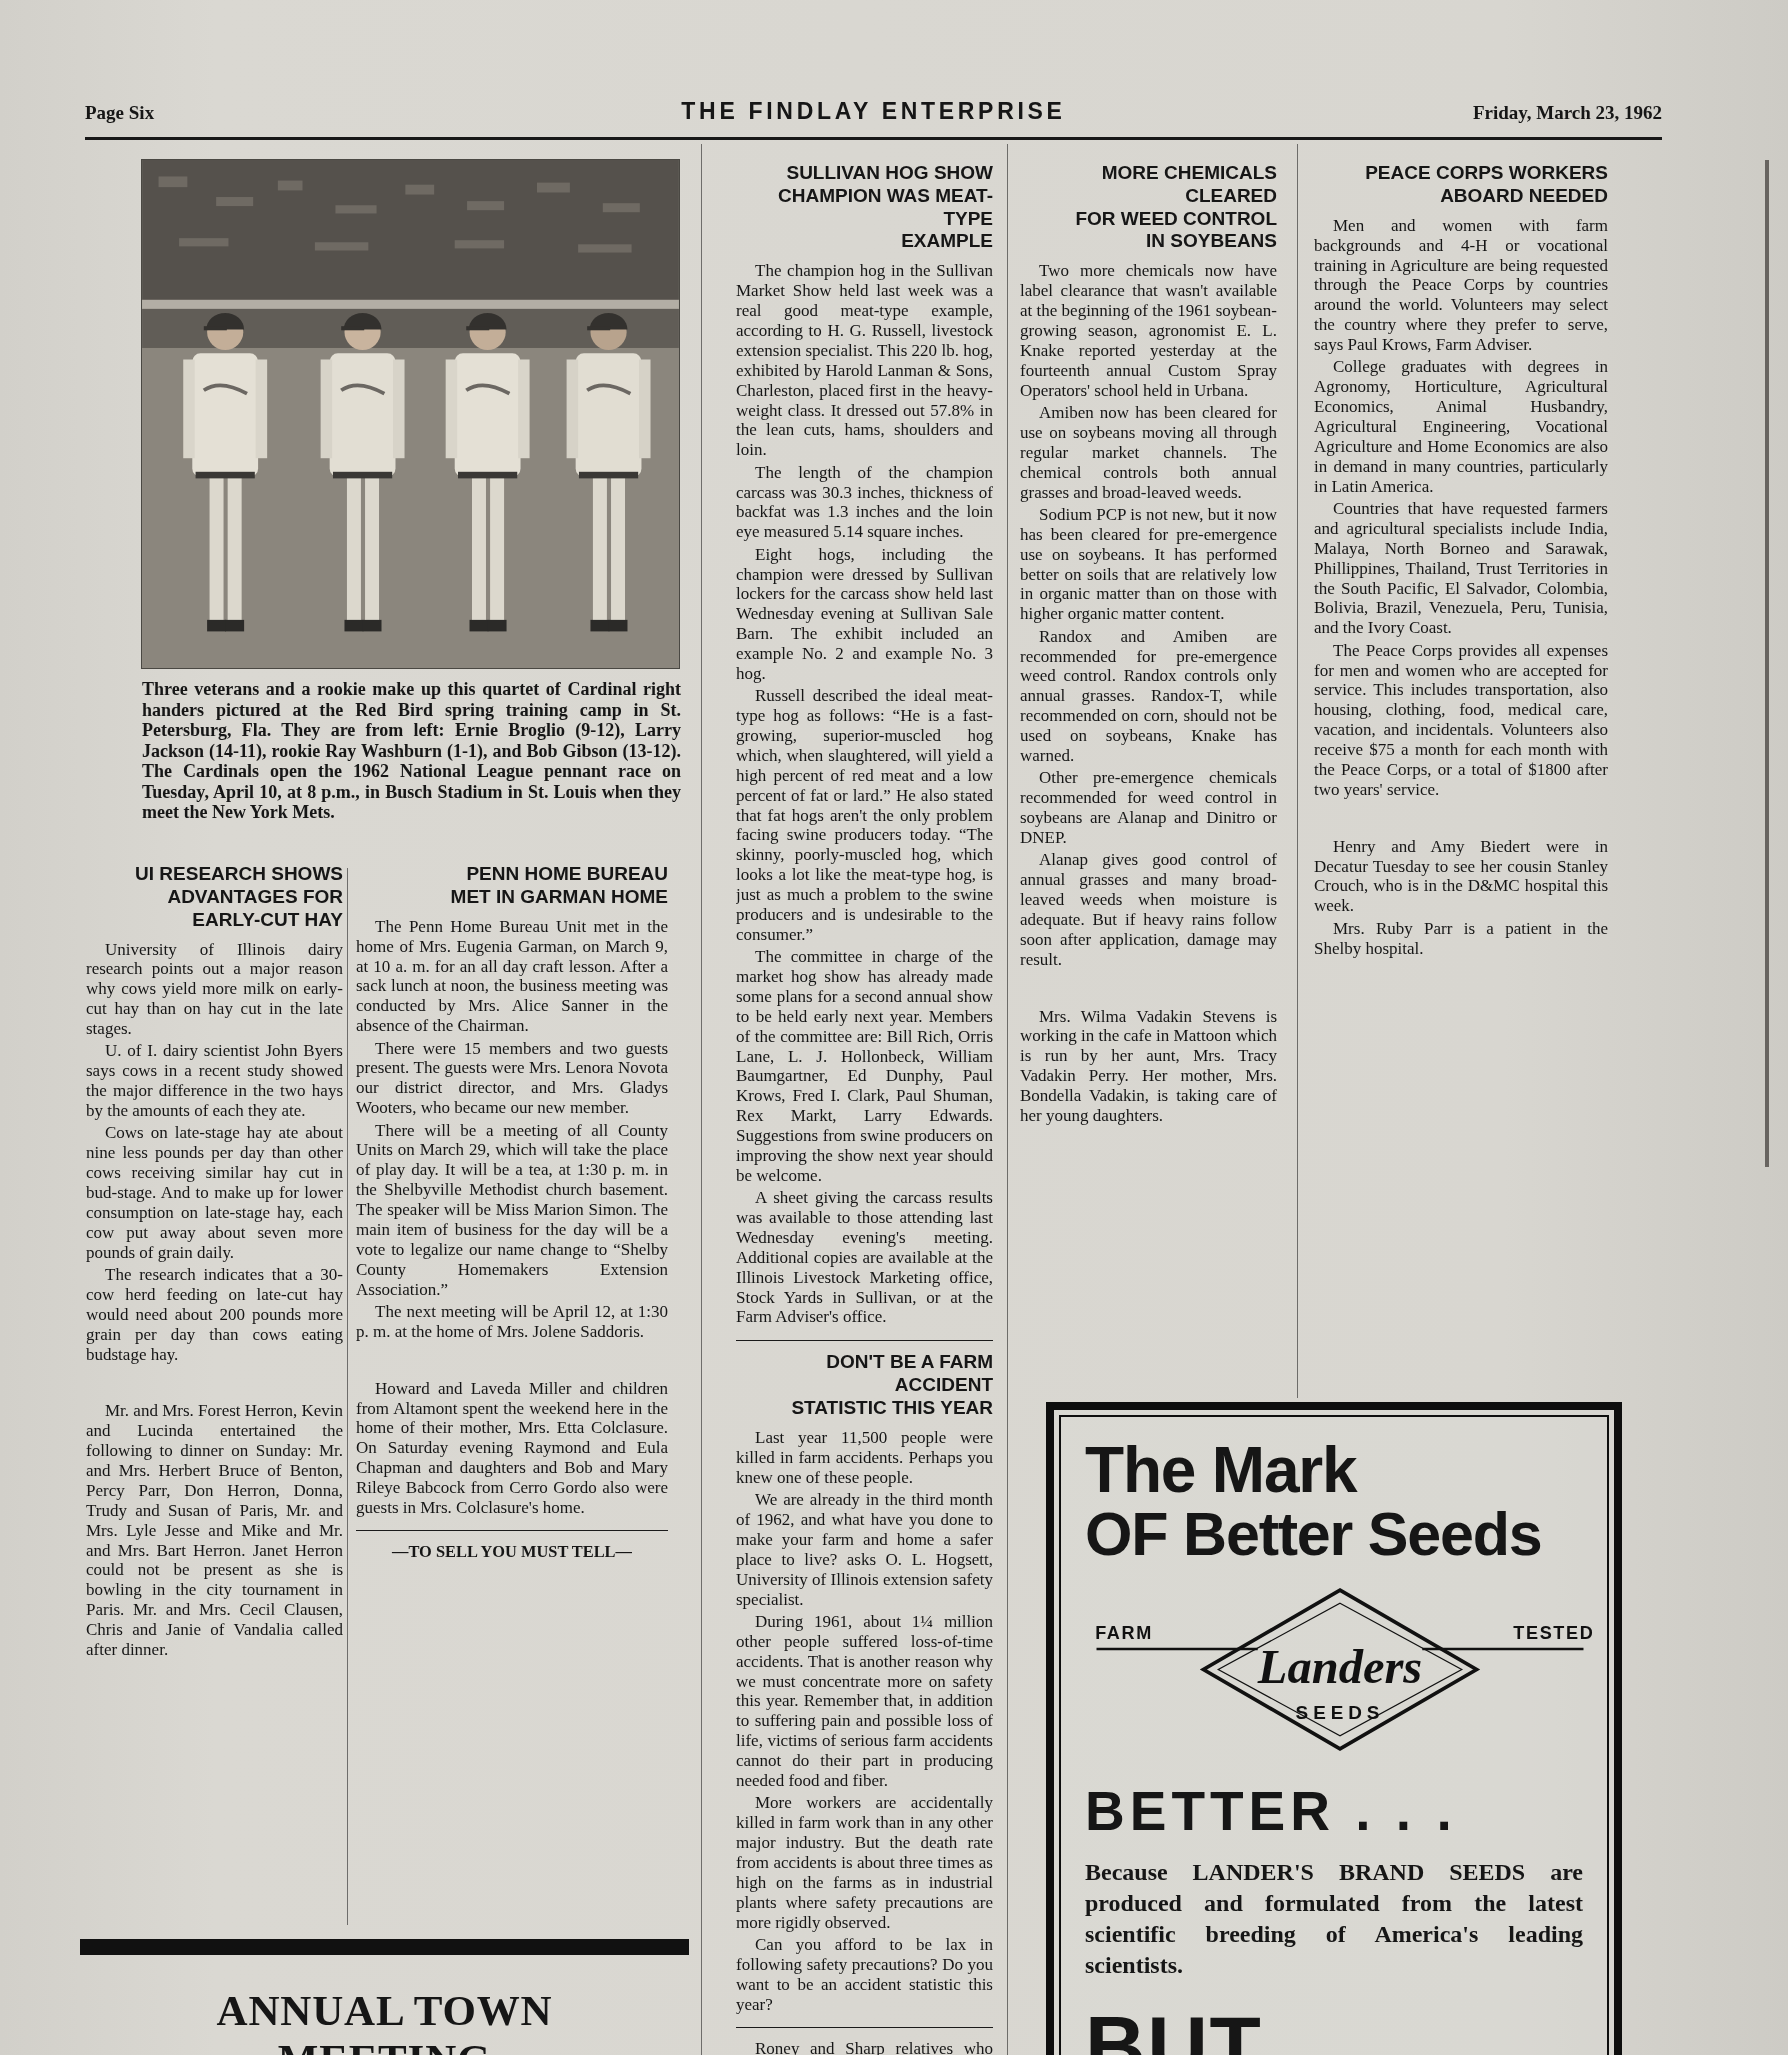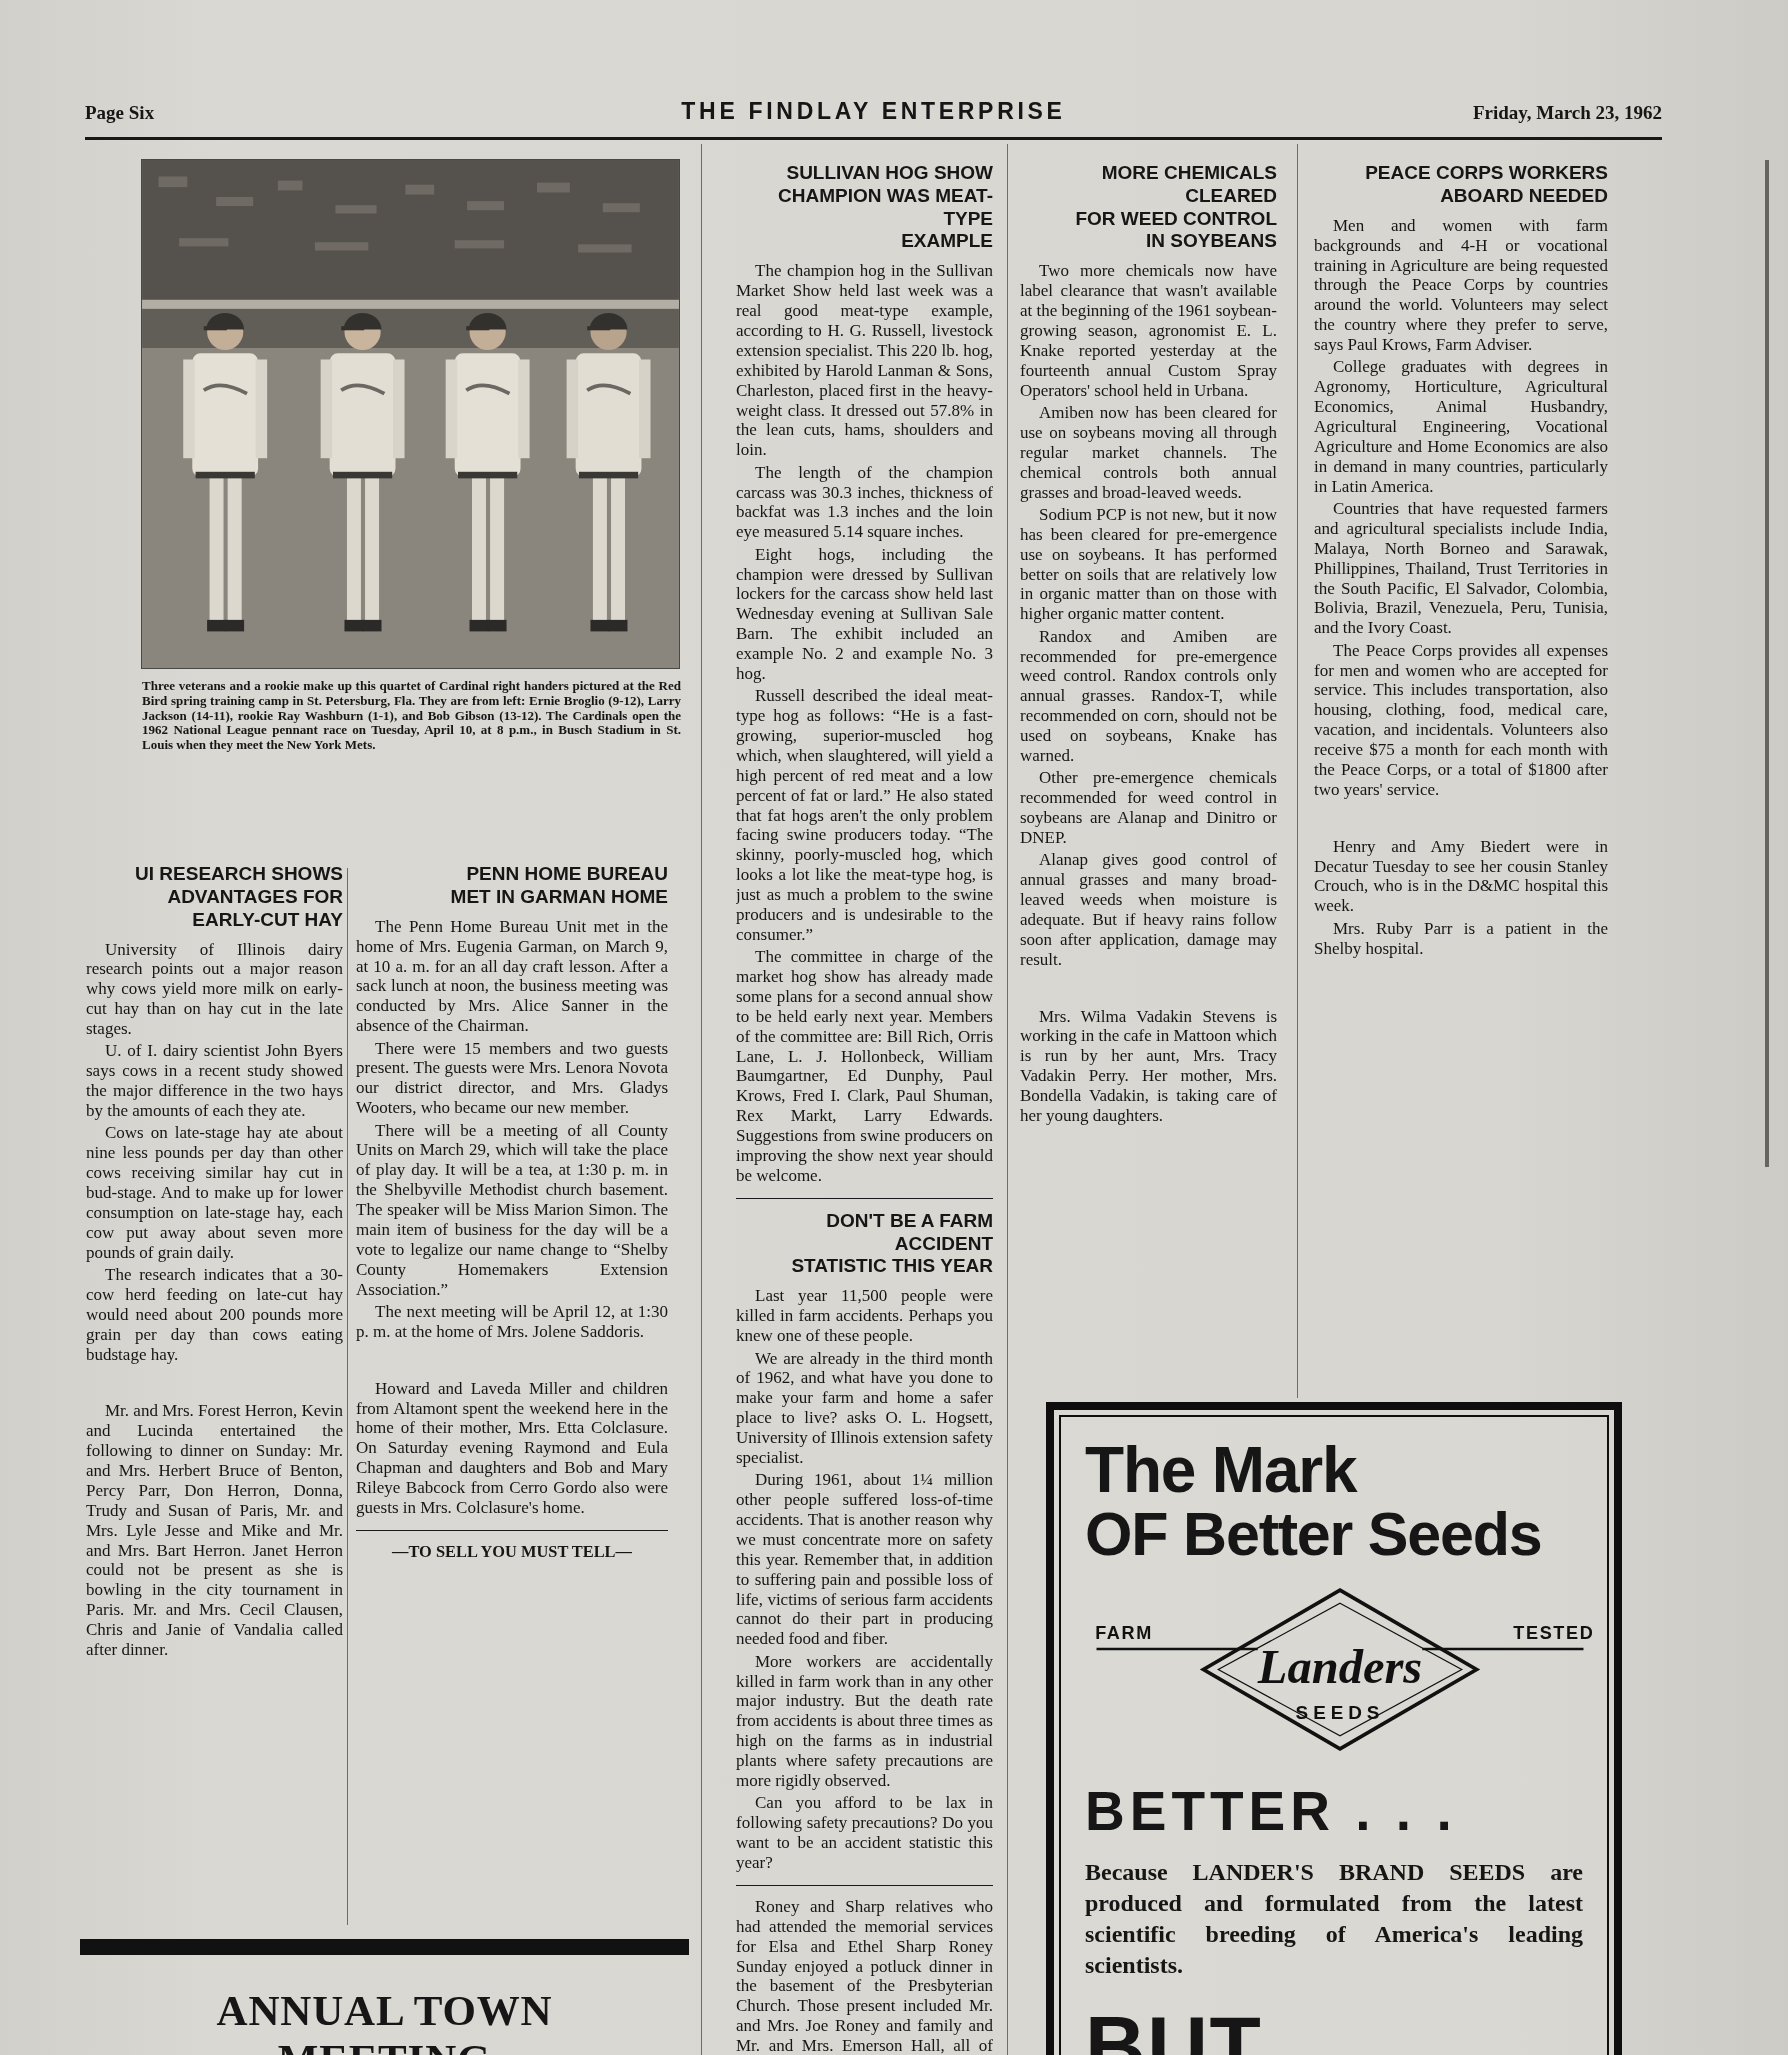--- a/index.html
+++ b/index.html
@@ -14,21 +14,21 @@
   .mh-left{flex:1;font-weight:bold;font-size:19px;text-align:left;}
   .mh-center{flex:2;font-family:"Liberation Sans",sans-serif;font-weight:bold;font-size:23px;letter-spacing:3.7px;text-align:center;}
   .mh-right{flex:1;font-weight:bold;font-size:19px;text-align:right;}
   .mh-rule{position:absolute;left:85px;top:137px;width:1577px;height:2.9px;background:#181818;}
   
   .vrule{position:absolute;width:1.2px;background:rgba(22,22,22,.55);}
   .hsep{height:1.2px;background:#1a1a1a;margin:12.3px 0 10.7px 0;width:100%;}
   .scan-edge{position:absolute;left:1765px;top:160px;width:3.7px;height:1007px;background:#45423e;opacity:.75;}
   
   .photo{position:absolute;left:142px;top:160px;width:537px;height:508px;margin:0;outline:1.2px solid #4a4843;}
-  .caption{position:absolute;left:142px;top:679px;width:539px;font-weight:bold;font-size:13px;line-height:1.14;text-align:justify;}
+  .caption{position:absolute;left:142px;top:679px;width:539px;font-weight:bold;font-size:18px;line-height:1.14;text-align:justify;}
   
   .col{position:absolute;font-size:17px;line-height:1.17;text-align:justify;overflow:hidden;}
   .col p{margin:0 0 2.5px 0;text-indent:19px;}
   .headline{font-family:"Liberation Sans",sans-serif;font-weight:bold;font-size:19px;line-height:1.2;margin:0 0 8.2px 0;text-align:right;}
   .headline div{display:block;}
   .gap-top{margin-top:37px !important;}
   .filler{font-weight:bold;text-align:center;text-indent:0 !important;font-size:16.4px;margin-top:8.2px !important;}
   
   .notice{position:absolute;left:80px;top:1939px;width:609px;height:1028px;text-align:center;font-weight:bold;}
   .notice .bar{position:absolute;left:0;width:100%;height:15.6px;background:#111;}
@@ -178,20 +178,21 @@
     <h2 class="headline">
       <div>SULLIVAN HOG SHOW</div>
       <div>CHAMPION WAS MEAT-TYPE</div>
       <div>EXAMPLE</div>
     </h2>
     <p>The champion hog in the Sullivan Market Show held last week was a real good meat-type example, according to H. G. Russell, livestock extension specialist. This 220 lb. hog, exhibited by Harold Lanman &amp; Sons, Charleston, placed first in the heavy-weight class. It dressed out 57.8% in the lean cuts, hams, shoulders and loin.</p>
     <p>The length of the champion carcass was 30.3 inches, thickness of backfat was 1.3 inches and the loin eye measured 5.14 square inches.</p>
     <p>Eight hogs, including the champion were dressed by Sullivan lockers for the carcass show held last Wednesday evening at Sullivan Sale Barn. The exhibit included an example No. 2 and example No. 3 hog.</p>
     <p>Russell described the ideal meat-type hog as follows: “He is a fast-growing, superior-muscled hog which, when slaughtered, will yield a high percent of red meat and a low percent of fat or lard.” He also stated that fat hogs aren't the only problem facing swine producers today. “The skinny, poorly-muscled hog, which looks a lot like the meat-type hog, is just as much a problem to the swine producers and is undesirable to the consumer.”</p>
     <p>The committee in charge of the market hog show has already made some plans for a second annual show to be held early next year. Members of the committee are: Bill Rich, Orris Lane, L. J. Hollonbeck, William Baumgartner, Ed Dunphy, Paul Krows, Fred I. Clark, Paul Shuman, Rex Markt, Larry Edwards. Suggestions from swine producers on improving the show next year should be welcome.</p>
+    <p>A sheet giving the carcass results was available to those attending last Wednesday evening's meeting. Additional copies are available at the Illinois Livestock Marketing office, Stock Yards in Sullivan, or at the Farm Adviser's office.</p>
     <div class="hsep"></div>
     <h2 class="headline">
       <div>DON'T BE A FARM ACCIDENT</div>
       <div>STATISTIC THIS YEAR</div>
     </h2>
     <p>Last year 11,500 people were killed in farm accidents. Perhaps you knew one of these people.</p>
     <p>We are already in the third month of 1962, and what have you done to make your farm and home a safer place to live? asks O. L. Hogsett, University of Illinois extension safety specialist.</p>
     <p>During 1961, about 1¼ million other people suffered loss-of-time accidents. That is another reason why we must concentrate more on safety this year. Remember that, in addition to suffering pain and possible loss of life, victims of serious farm accidents cannot do their part in producing needed food and fiber.</p>
     <p>More workers are accidentally killed in farm work than in any other major industry. But the death rate from accidents is about three times as high on the farms as in industrial plants where safety precautions are more rigidly observed.</p>
     <p>Can you afford to be lax in following safety precautions? Do you want to be an accident statistic this year?</p>

